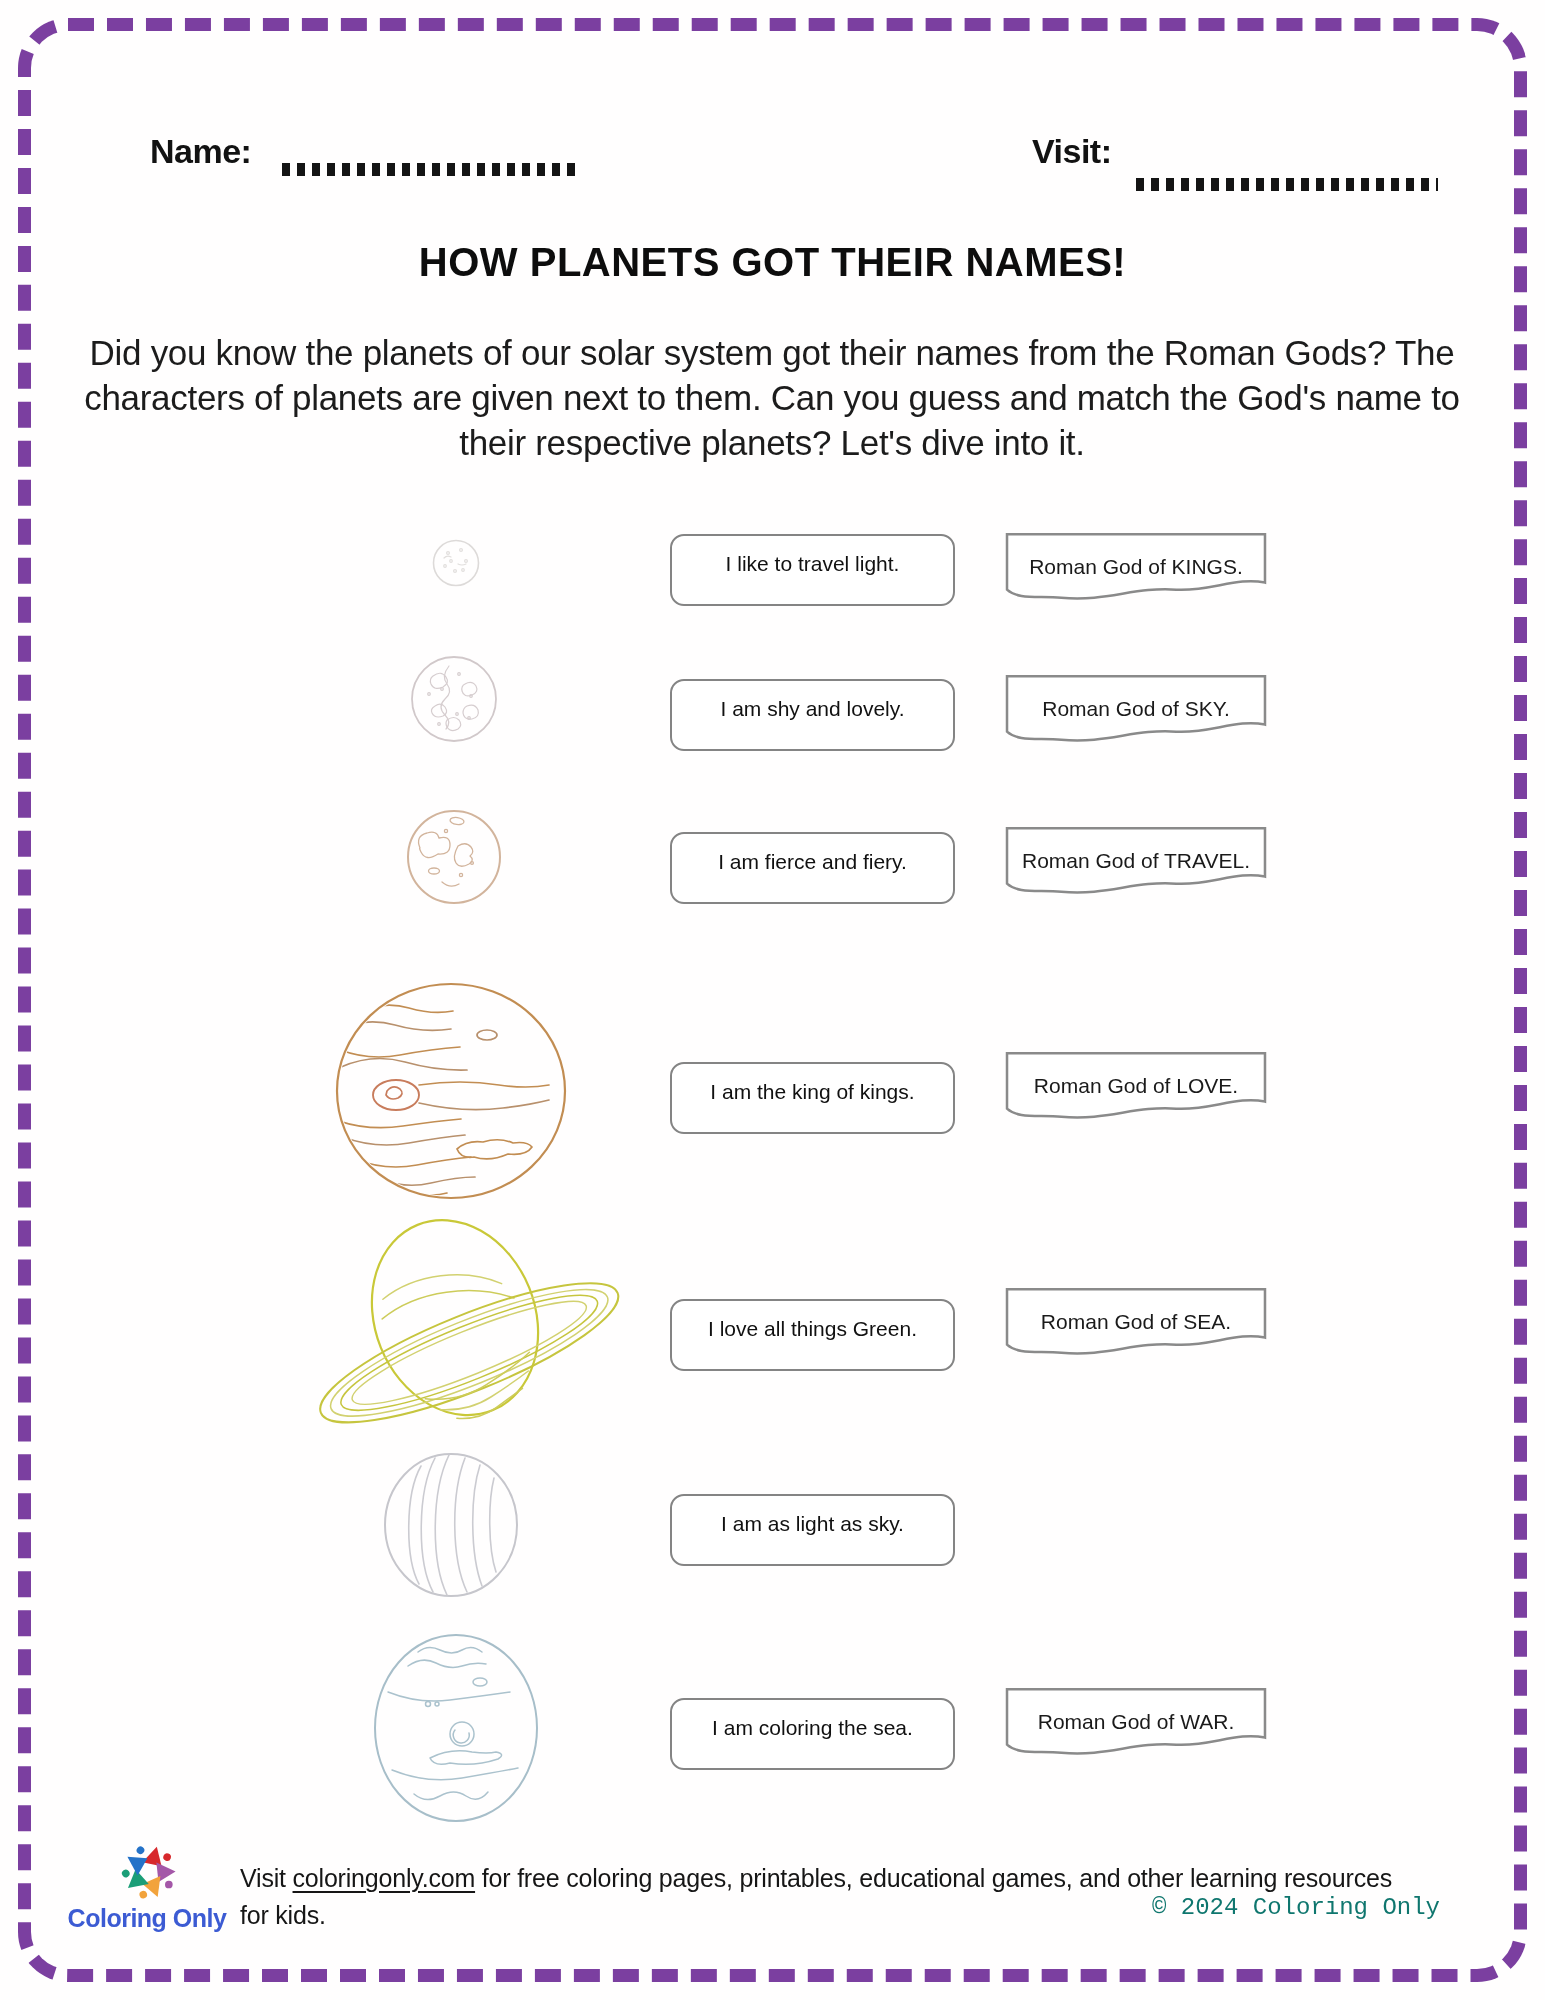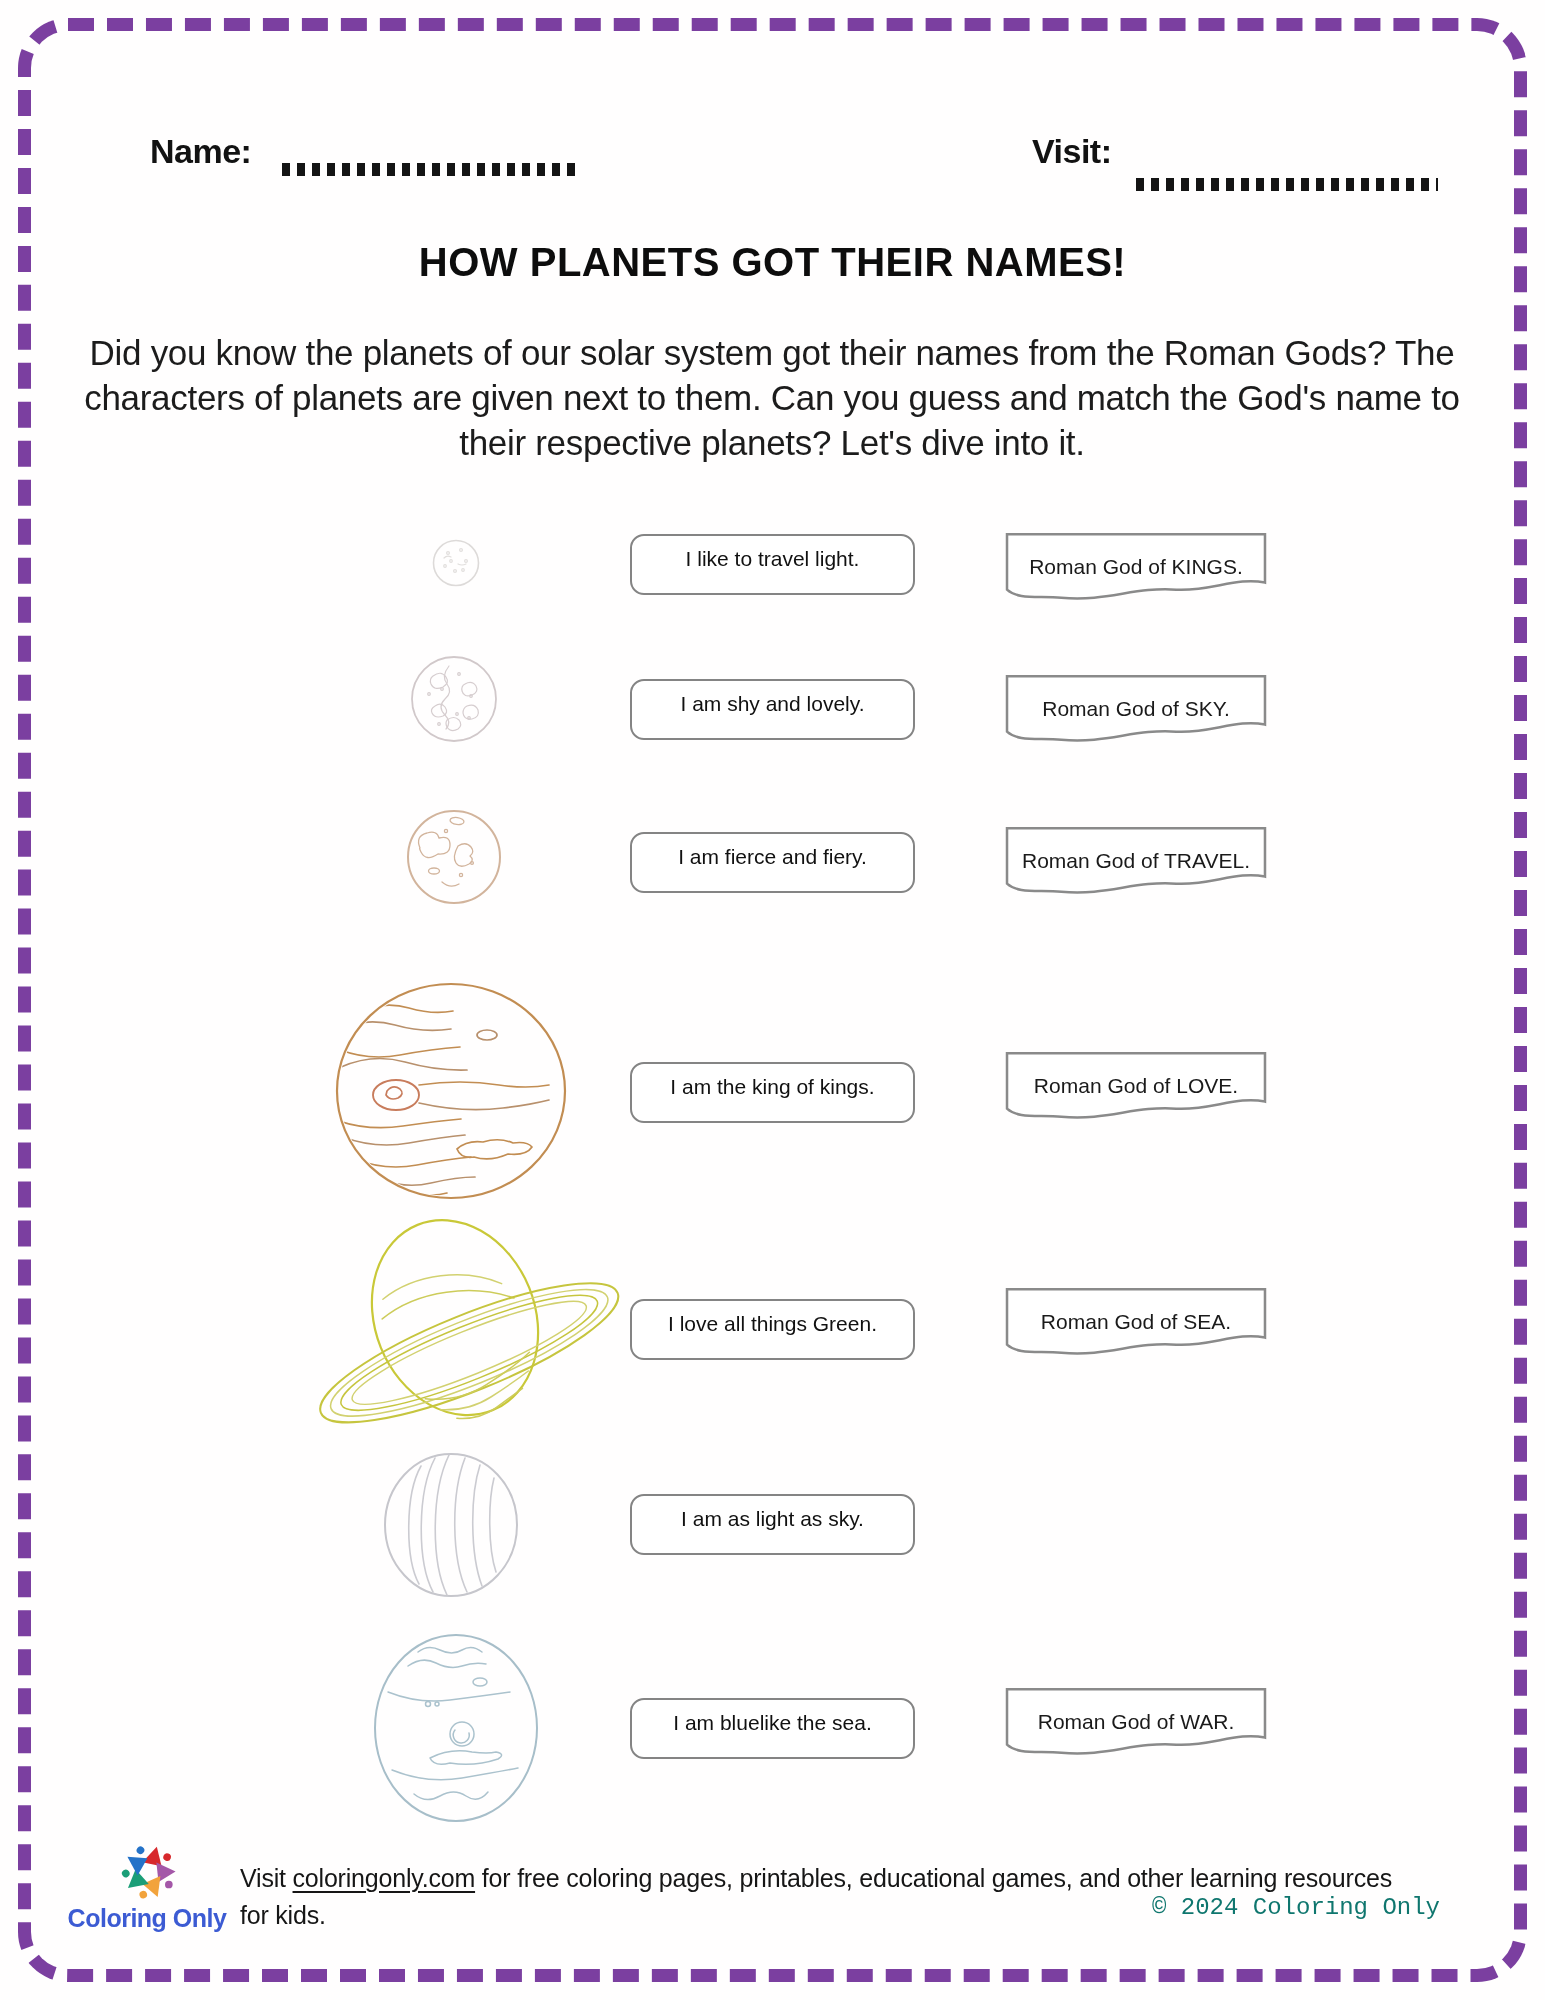--- a/index.html
+++ b/index.html
@@ -33,21 +33,21 @@
   
   .planet { position:absolute; }
   .p-mercury { left:430px; top:537px; }
   .p-venus   { left:409px; top:654px; }
   .p-mars    { left:404px; top:808px; }
   .p-jupiter { left:333px; top:980px; }
   .p-saturn  { left:288px; top:1213px; }
   .p-uranus  { left:381px; top:1450px; }
   .p-neptune { left:370px; top:1630px; }
   .clue-box {
-    position:absolute; left:630px; width:285px; height:61px;
+    position:absolute; left:670px; width:285px; height:72px;
     border:2.5px solid #848484; border-radius:14px; background:#fff;
     display:flex; align-items:center; justify-content:center;
     padding-bottom:12px; font-size:21px; color:#111;
   }
   .cb-1 { top:534px; } .cb-2 { top:679px; } .cb-3 { top:832px; }
   .cb-4 { top:1062px; } .cb-5 { top:1299px; } .cb-6 { top:1494px; } .cb-7 { top:1698px; }
   .banner { position:absolute; left:1005px; width:262px; height:75px; }
   .banner svg { position:absolute; left:0; top:0; }
   .banner-text {
     position:absolute; left:6px; right:6px; top:14px; text-align:center;
@@ -264,21 +264,21 @@
           <circle cx="67" cy="74" r="2"></circle>
         <circle cx="92" cy="104" r="12"></circle>
         <path d="M85,100 a8,8 0 1,0 14,3"></path>
         <path d="M60,128 q20,-10 42,-6 q16,2 24,0 q10,2 2,7 q-24,8 -48,4 q-16,4 -20,-5z"></path>
         <path d="M22,140 q35,14 70,8 t56,-10"></path>
         <path d="M44,164 q12,10 26,2 t26,0 t22,-4"></path>
       </g>
     </svg>
   </div>
   <div class="clue-box cb-7">
-    <span>I am bluelike the sea.</span>
+    <span>I am coloring the sea.</span>
   </div>
   <div class="banner bn-7">
     <svg width="262" height="75" viewBox="0 0 260 74">
       <path d="M2,2 H258 V50 C230,44 204,59 170,57 C128,54 102,69 56,65 C32,63 13,67 2,57 Z" fill="#ffffff" stroke="#8a8a8a" stroke-width="2.5"></path>
     </svg>
     <div class="banner-text">Roman God of WAR.</div>
   </div>
 
   <div class="logo-mark">
     <svg width="122" height="64" viewBox="0 0 130 92">

